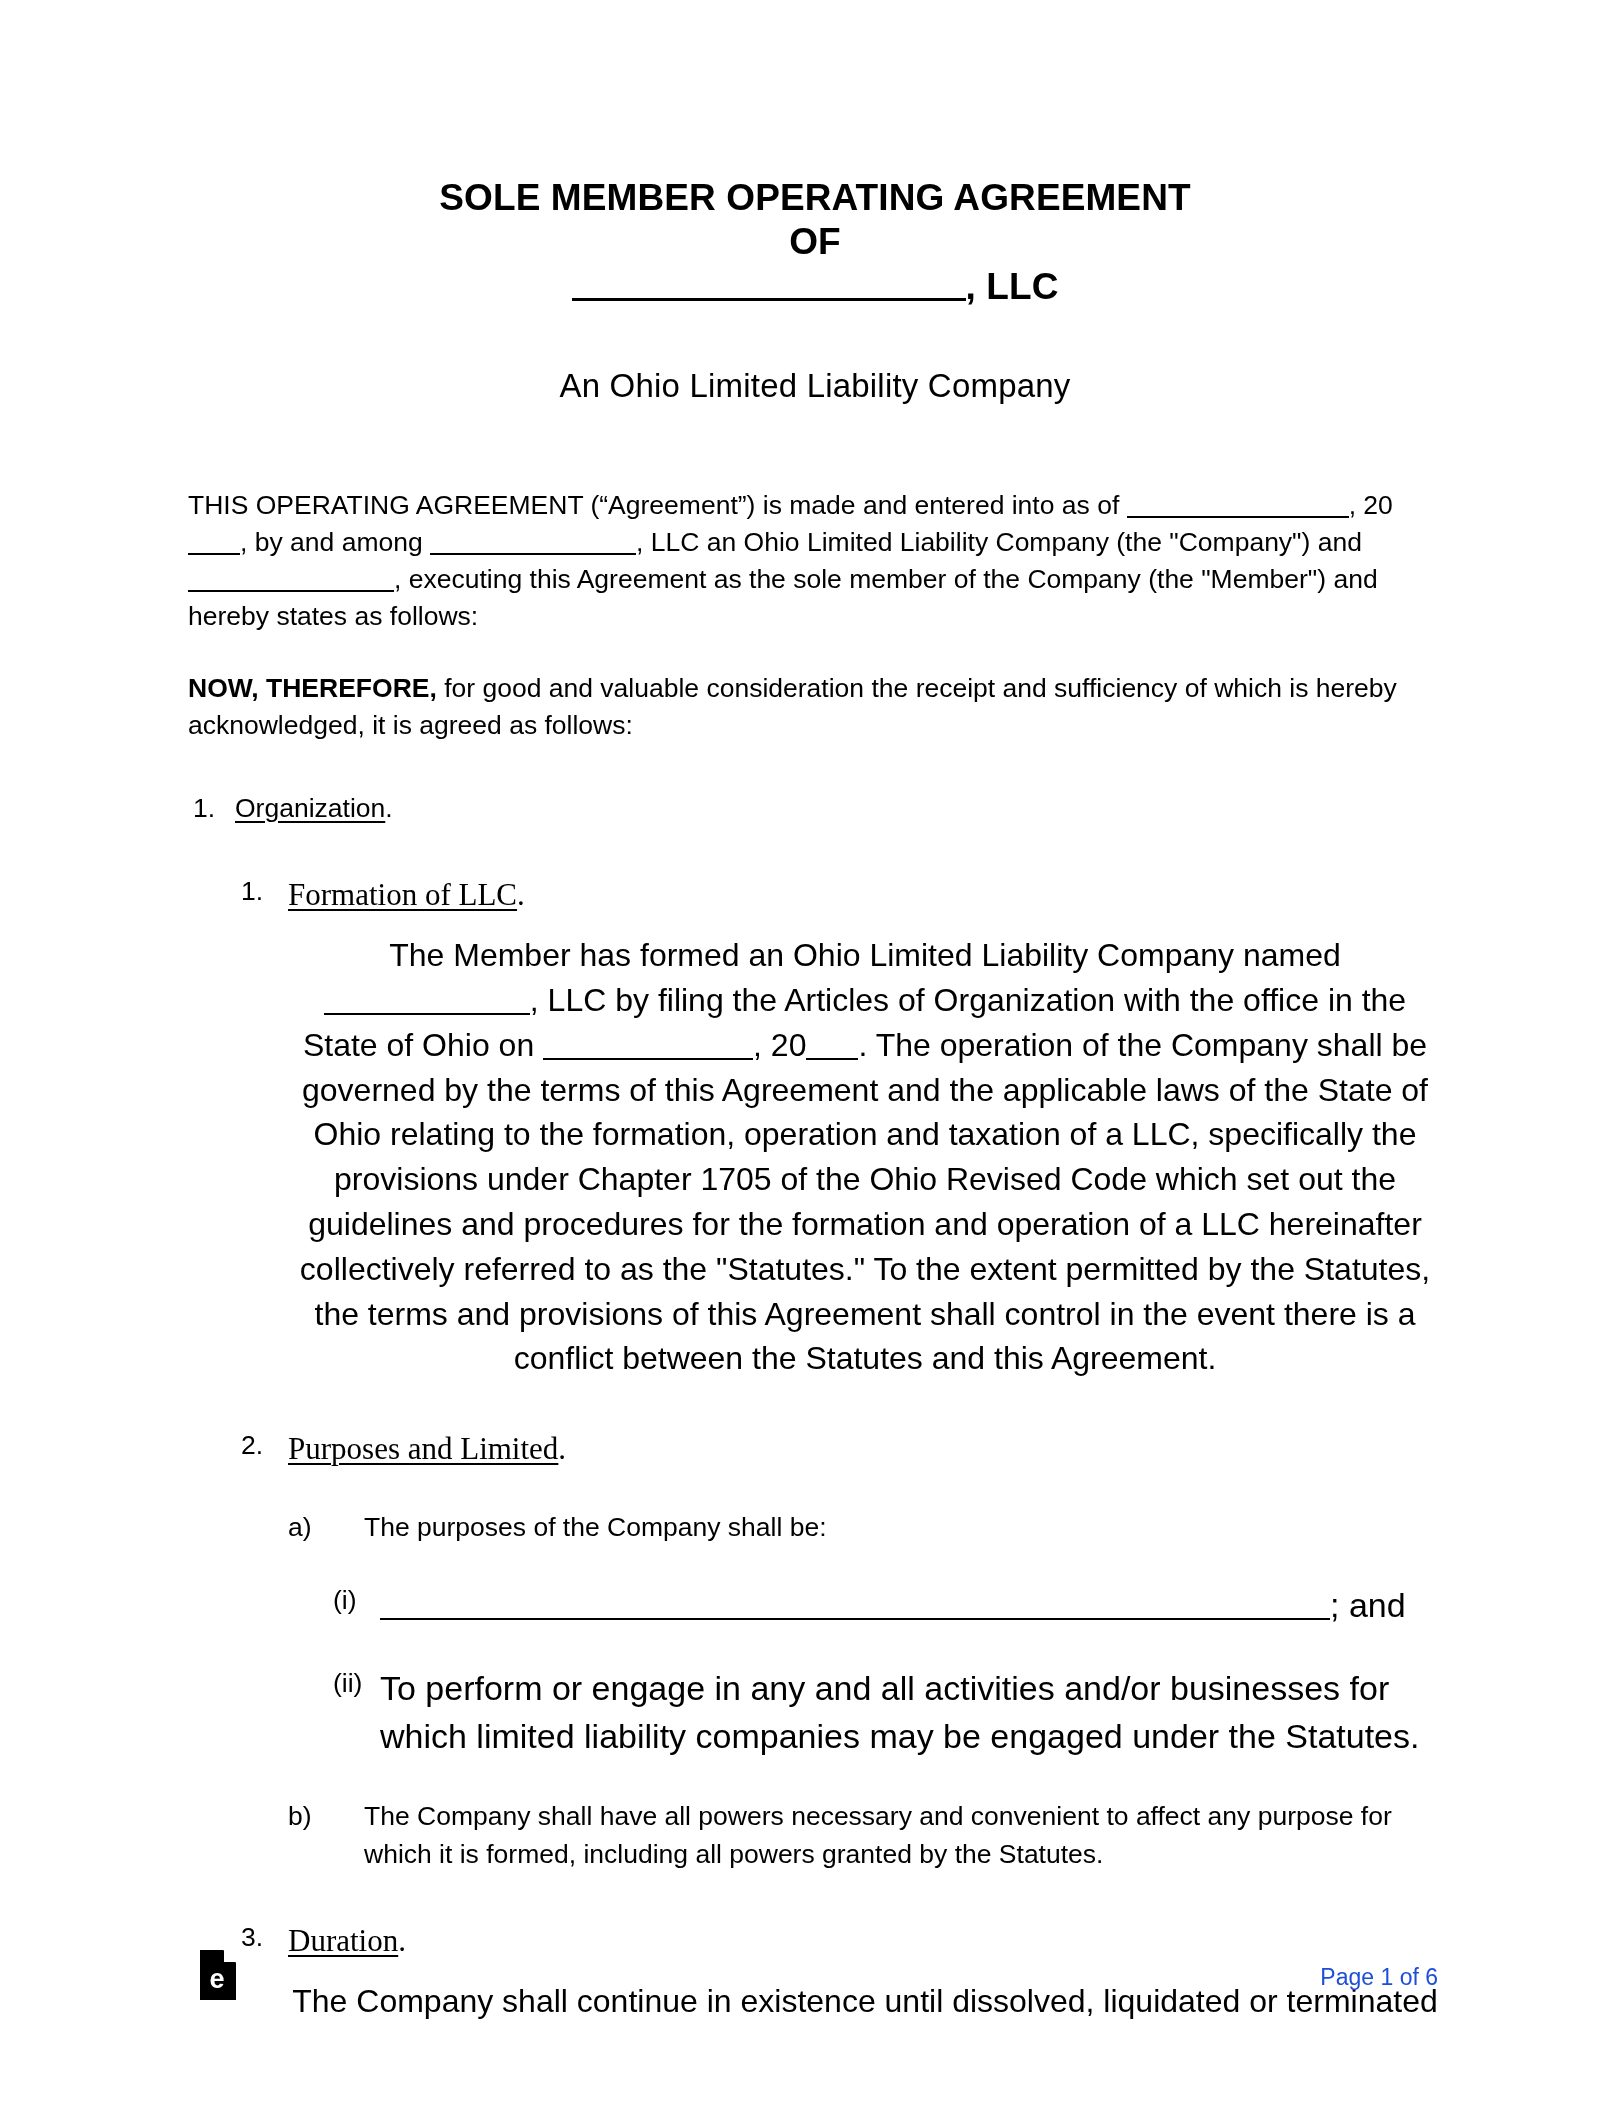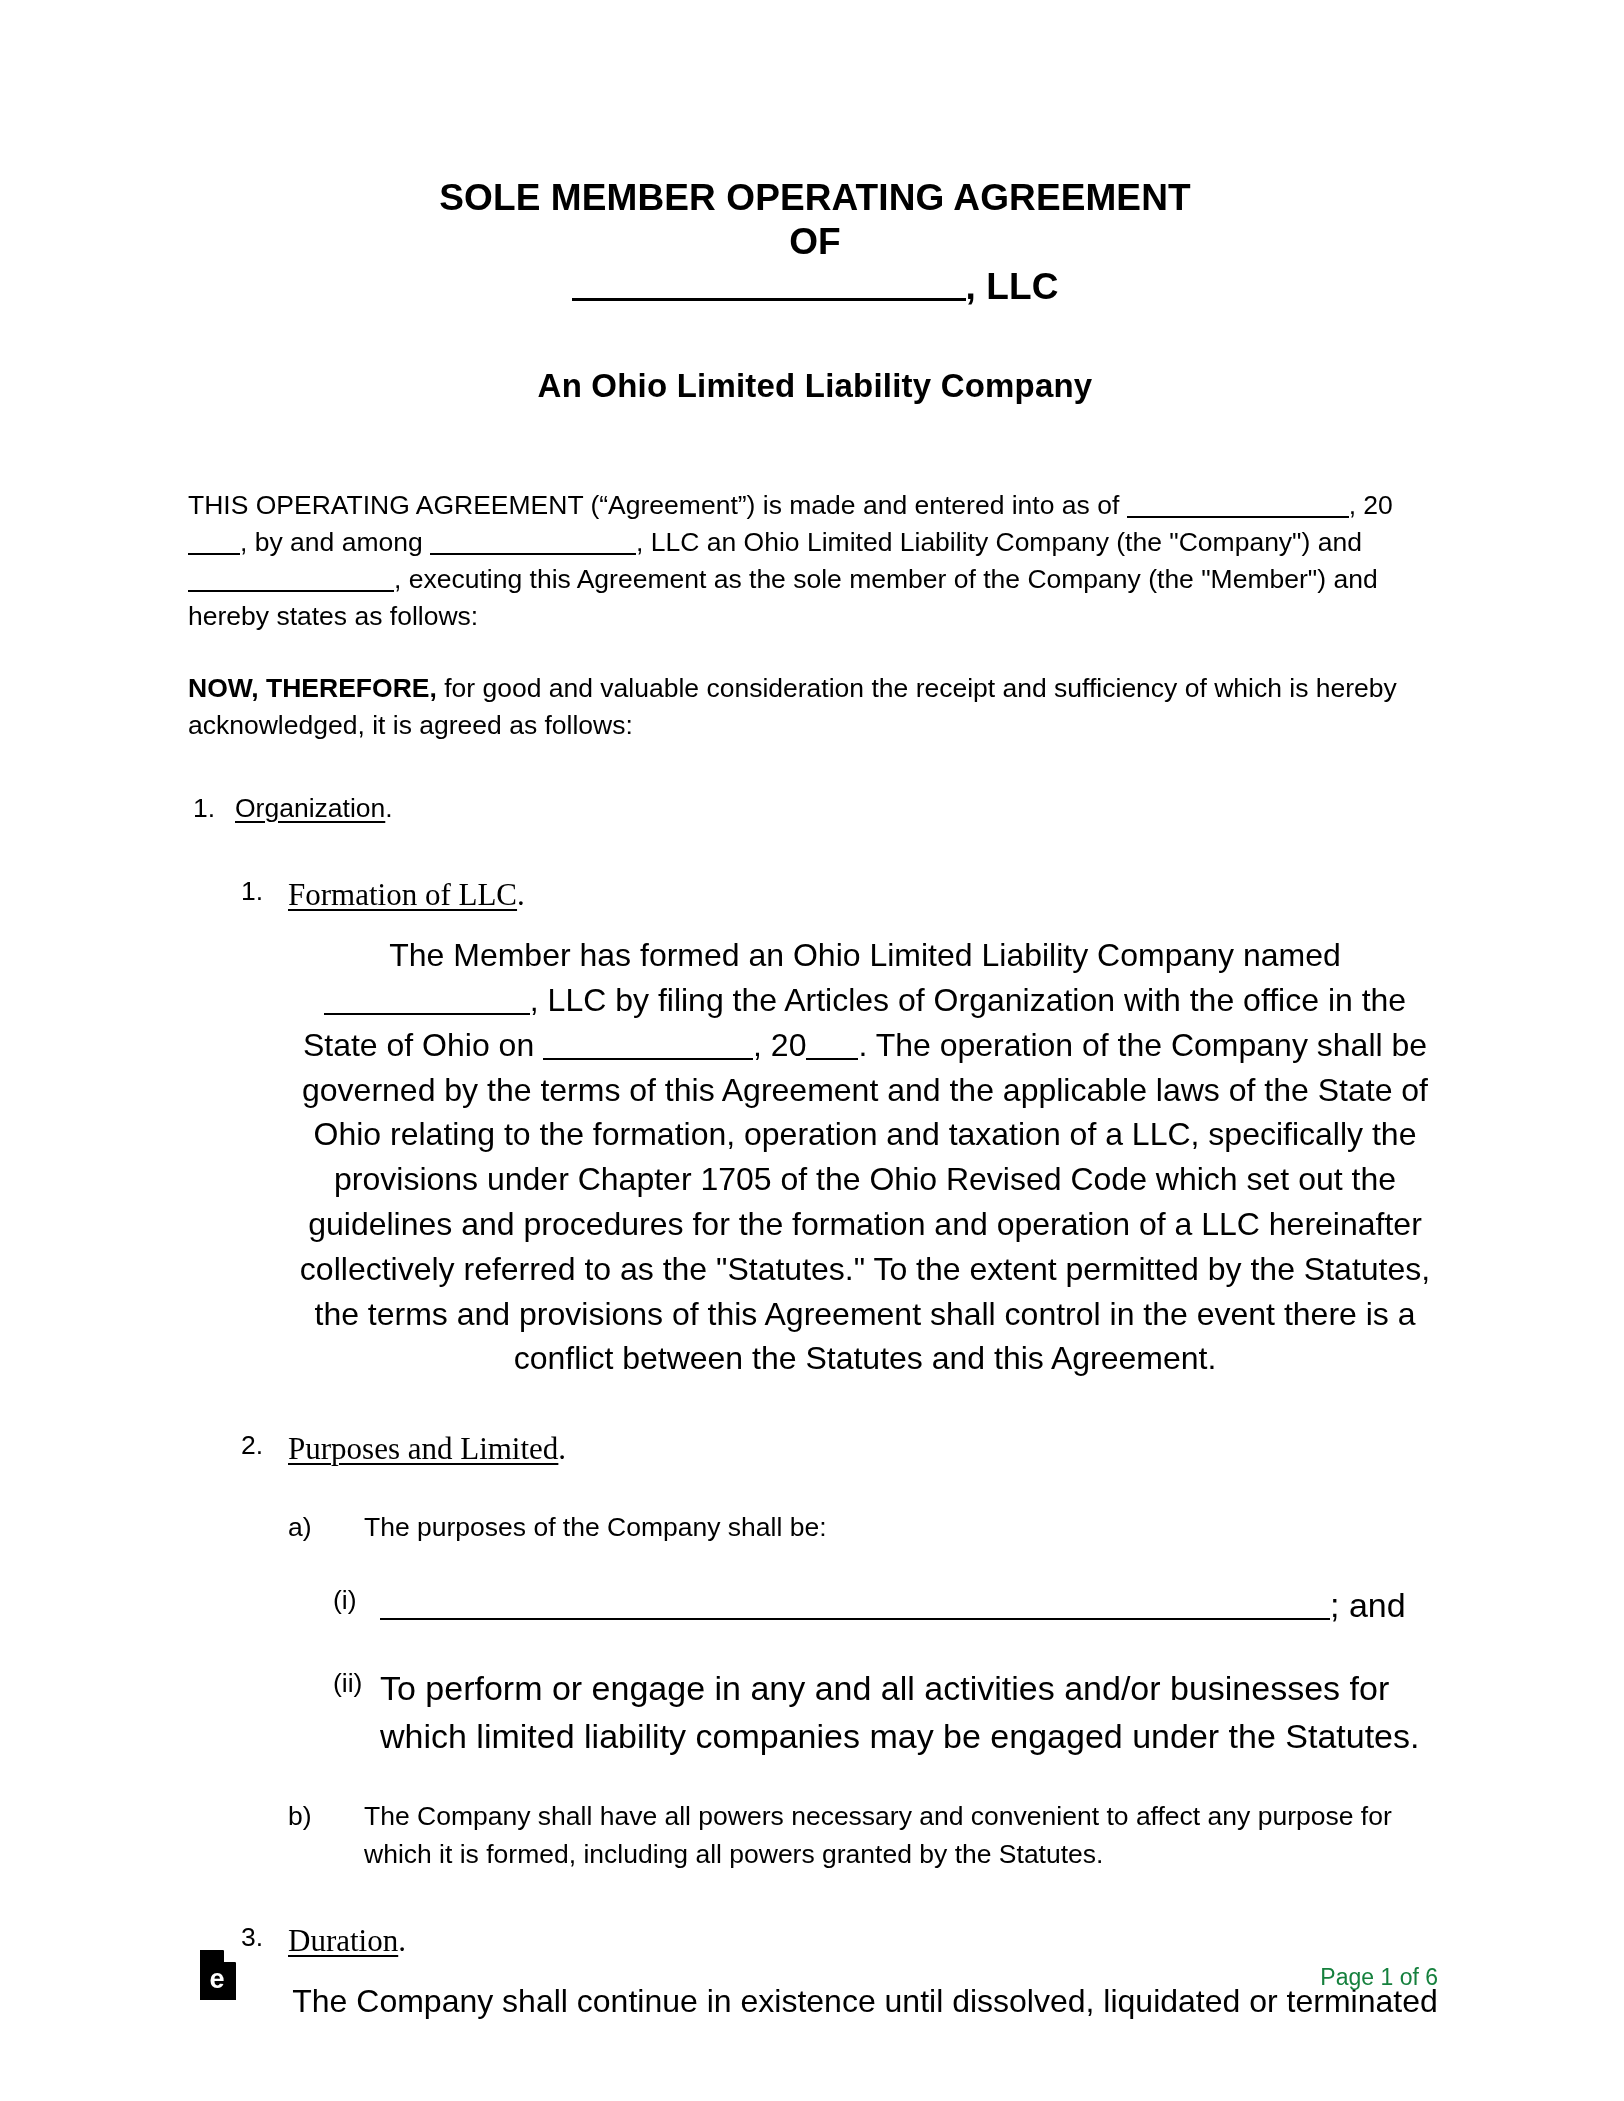--- a/index.html
+++ b/index.html
@@ -41,21 +41,21 @@
     border-bottom: 3px solid #000;
     vertical-align: baseline;
   }
   .title-blank {
     width: 394px;
     height: 32px;
     margin-bottom: -2px;
   }
   .subtitle {
     text-align: center;
-    font-weight: bold;
+    font-weight: normal;
     font-size: 33px;
     margin-top: 58px;
     letter-spacing: 0.2px;
   }
   .body-text {
     font-size: 26.5px;
     line-height: 1.40;
     text-align: left;
   }
   .para-intro {
@@ -187,21 +187,21 @@
     top: 6px;
     width: 36px;
     height: 50px;
   }
   .logo svg { display: block; }
   .page-num {
     position: absolute;
     right: 186px;
     top: 20px;
     font-size: 23px;
-    color: #15803d;
+    color: #1d4ed8;
   }
 </style>
 </head>
 <body>
 
 <div class="page">
 
   <div class="content">
 
     <div class="title-block">

